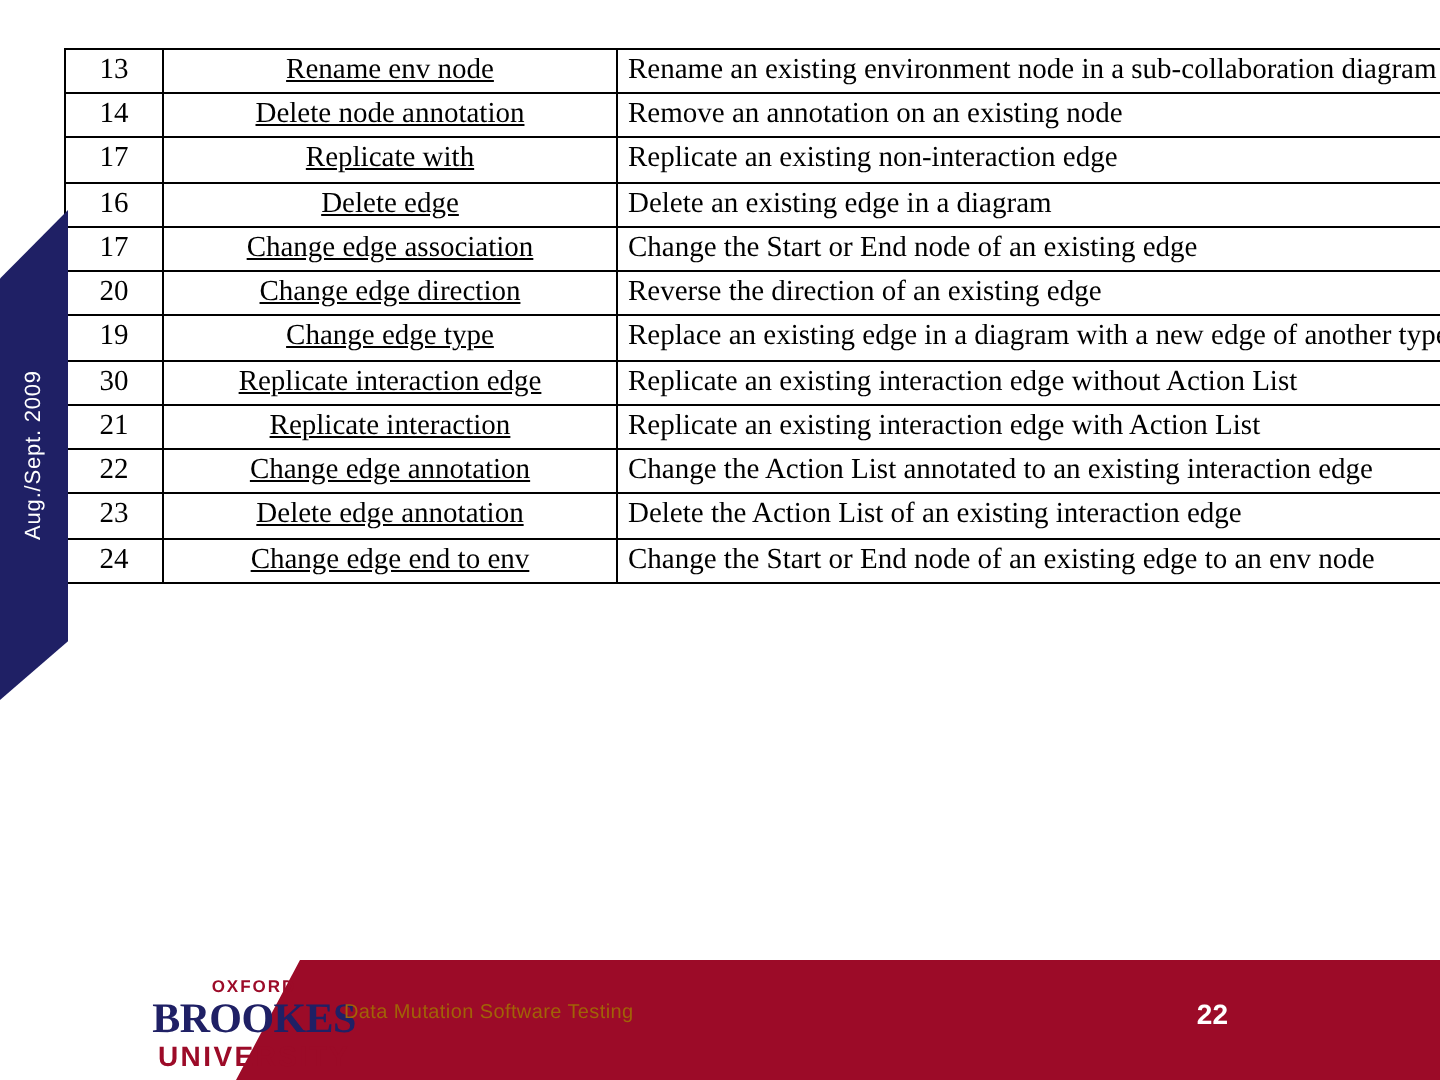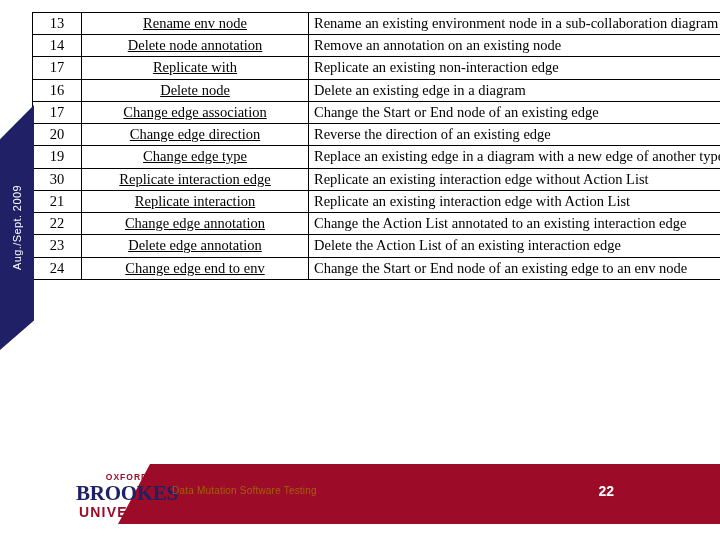--- a/index.html
+++ b/index.html
@@ -41,21 +41,21 @@
     font-family: "Liberation Sans", sans-serif;
     font-size: 11px;
     letter-spacing: 0.4px;
     white-space: nowrap;
   }
 
   
   #mutation-table-wrap {
     position: absolute;
     left: 32px;
-    top: 12px;
+    top: 24px;
     width: 676px;
   }
   table#mutation-table {
     border-collapse: collapse;
     width: 676px;
     table-layout: fixed;
     background: #ffffff;
   }
   table#mutation-table td {
     border: 1px solid #000000;
@@ -80,21 +80,21 @@
   }
   td.col-desc {
     width: 418px;
     text-align: left;
   }
 
   
   #footer {
     position: absolute;
     left: 0;
-    bottom: 16px;
+    bottom: 0;
     width: 632px;
     height: 60px;
     background: #ffffff;
     z-index: 8;
     margin-top: 40px;
   }
   #footer-band {
     position: absolute;
     left: 0;
     top: 0;
@@ -180,21 +180,21 @@
           <td class="col-name">Delete node annotation</td>
           <td class="col-desc">Remove an annotation on an existing node</td>
         </tr>
         <tr>
           <td class="col-id">17</td>
           <td class="col-name">Replicate with</td>
           <td class="col-desc">Replicate an existing non-interaction edge</td>
         </tr>
         <tr>
           <td class="col-id">16</td>
-          <td class="col-name">Delete node</td>
+          <td class="col-name">Delete edge</td>
           <td class="col-desc">Delete an existing edge in a diagram</td>
         </tr>
         <tr>
           <td class="col-id">17</td>
           <td class="col-name">Change edge association</td>
           <td class="col-desc">Change the Start or End node of an existing edge</td>
         </tr>
         <tr>
           <td class="col-id">20</td>
           <td class="col-name">Change edge direction</td>

